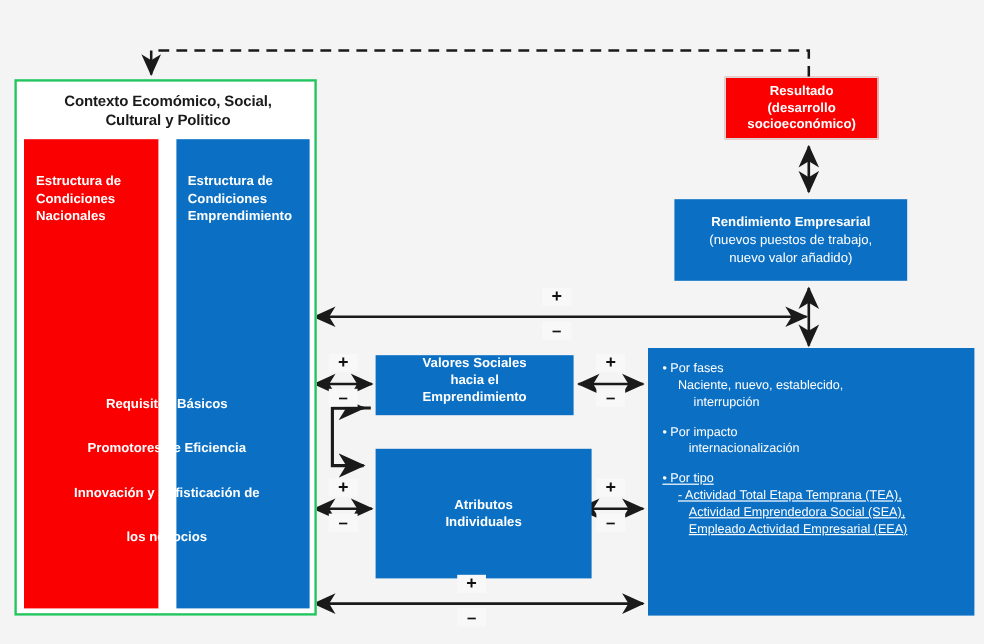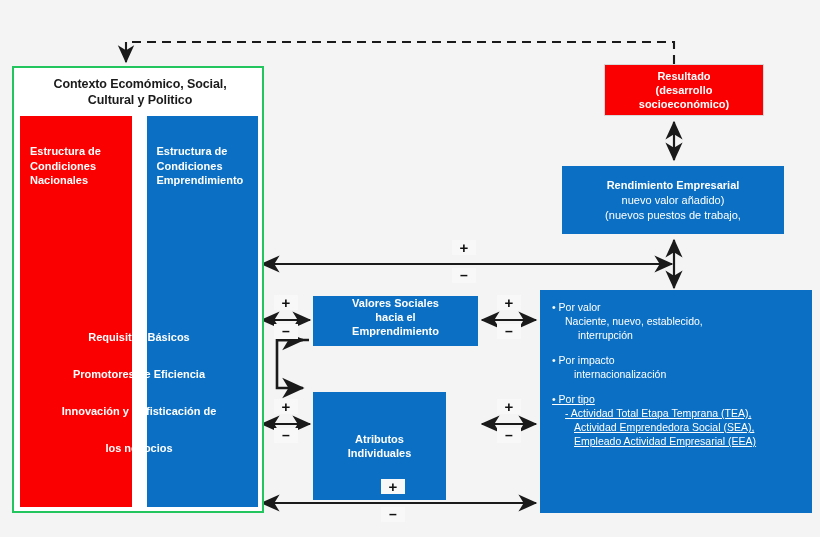--- a/index.html
+++ b/index.html
@@ -42,27 +42,27 @@
   #context-shared{
     position:absolute;left:6px;top:262px;width:238px;
     text-align:center;color:#ffffff;font-weight:bold;font-size:11px;
     line-height:15px;
   }
   #context-shared div{margin-bottom:22px;}
   #context-shared div:last-child{margin-bottom:0;}
 
   
   #resultado-box{
-    left:604px;top:64px;width:160px;height:52px;
+    left:604px;top:64px;width:128px;height:52px;
     background:#fb0000;border:1px solid #d8d8d8;
     display:flex;align-items:center;justify-content:center;
     text-align:center;color:#fff;font-weight:bold;font-size:11px;line-height:14px;
   }
   #rendimiento-box{
-    left:562px;top:166px;width:222px;height:68px;
+    left:562px;top:166px;width:194px;height:68px;
     background:#0b70c4;
     display:flex;flex-direction:column;align-items:center;justify-content:center;
     text-align:center;color:#ffffff;font-size:11px;line-height:15px;
   }
   #rendimiento-title{font-weight:bold;}
   #rendimiento-sub{font-weight:normal;}
   #actividad-box{
     left:540px;top:290px;width:272px;height:223px;
     background:#0b70c4;
     color:#ffffff;
@@ -80,21 +80,21 @@
   .act-sub{padding-left:13px;}
 
   
   #valores-box{
     left:313px;top:296px;width:165px;height:50px;
     background:#0b70c4;
     display:flex;align-items:flex-start;justify-content:center;
     text-align:center;color:#ffffff;font-weight:bold;font-size:11px;line-height:14px;
   }
   #atributos-box{
-    left:313px;top:392px;width:133px;height:108px;
+    left:313px;top:374px;width:180px;height:108px;
     background:#0b70c4;
     display:flex;flex-direction:row;align-items:center;justify-content:center;
     text-align:center;color:#ffffff;font-size:11px;line-height:14.5px;
   }
   #atributos-title{font-weight:bold;}
   #atributos-sub{font-weight:normal;}
 
   
   .sign{
     position:absolute;
@@ -201,22 +201,22 @@
     <div>
       <div>Resultado</div>
       <div>(desarrollo</div>
       <div>socioeconómico)</div>
     </div>
   </div>
 
   <div class="node" id="rendimiento-box">
     <div id="rendimiento-title">Rendimiento Empresarial</div>
     <div id="rendimiento-sub">
+      <div>(nuevos puestos de trabajo,</div>
       <div>nuevo valor añadido)</div>
-      <div>(nuevos puestos de trabajo,</div>
     </div>
   </div>
 
   <div class="node" id="valores-box">
     <div>
       <div>Valores Sociales</div>
       <div>hacia el</div>
       <div>Emprendimiento</div>
     </div>
   </div>
@@ -224,21 +224,21 @@
   <div class="node" id="atributos-box">
     <div id="atributos-title">
       <div>Atributos</div>
       <div>Individuales</div>
     </div>
   </div>
 
   <div class="node" id="actividad-box">
     <div id="actividad-list">
       <div class="act-group">
-        <div class="act-head">• Por valor</div>
+        <div class="act-head">• Por fases</div>
         <div class="act-sub">Naciente, nuevo, establecido,</div>
         <div class="act-sub" style="padding-left:26px">interrupción</div>
       </div>
       <div class="act-group">
         <div class="act-head">• Por impacto</div>
         <div class="act-sub" style="padding-left:22px">internacionalización</div>
       </div>
       <div class="act-group">
         <div class="act-head">• Por tipo</div>
         <div class="act-sub">- Actividad Total Etapa Temprana (TEA),</div>

